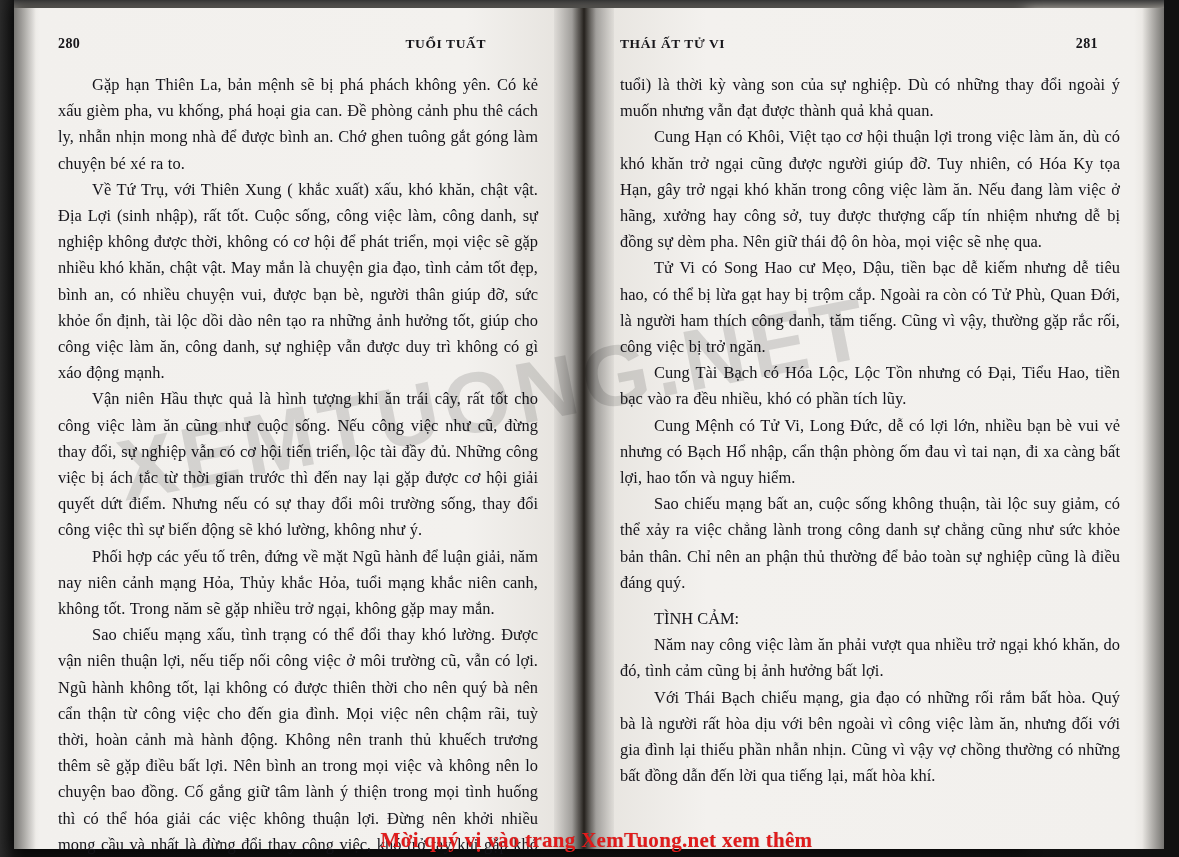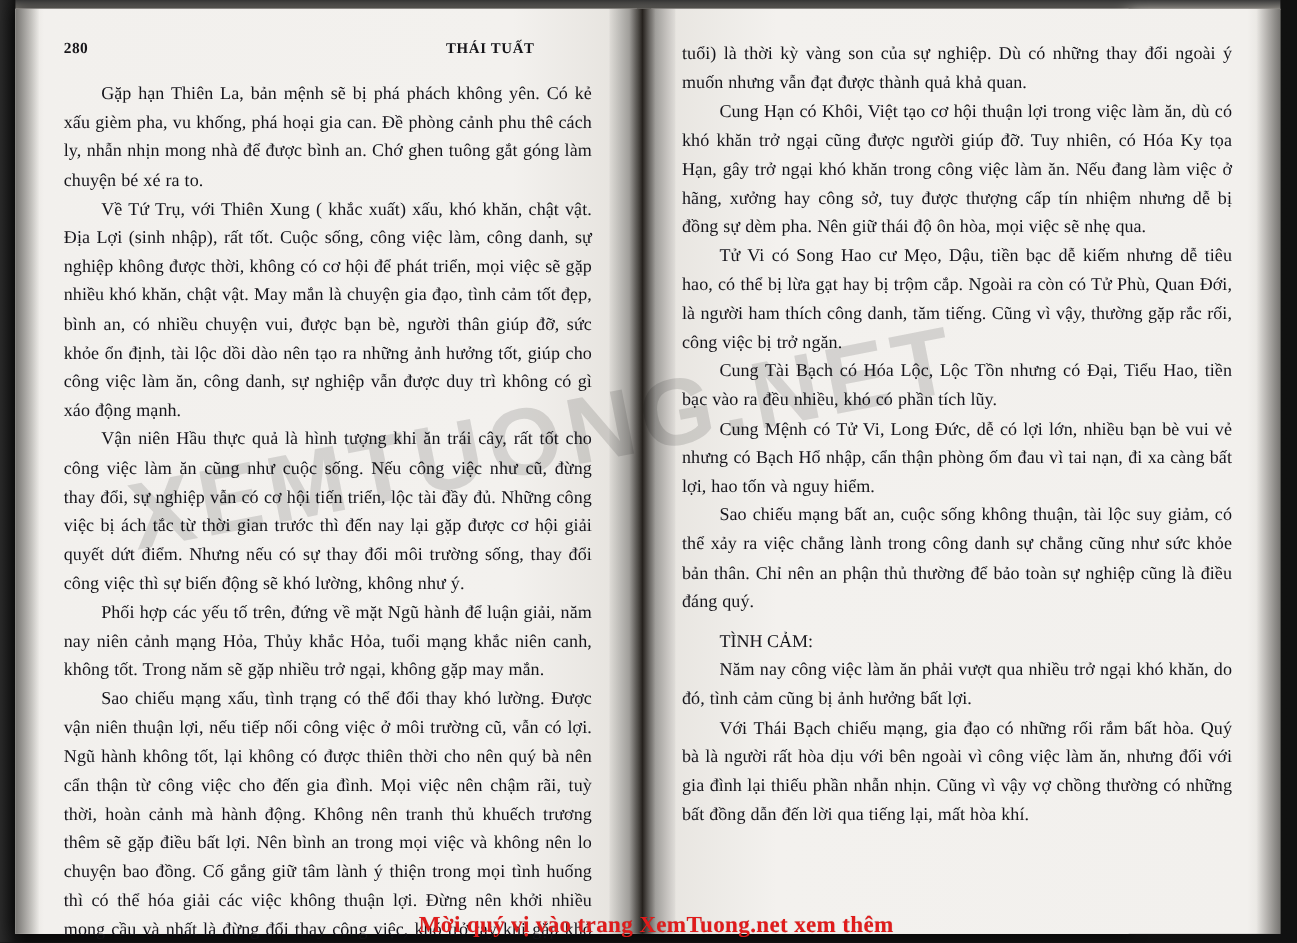--- a/index.html
+++ b/index.html
@@ -170,33 +170,37 @@
 <div class="page">
   <div class="backdrop"></div>
   <div class="page-edge-top"></div>
 
   <div class="book">
 
     <div class="leaf left">
       <div class="content">
         <div class="header-row left-hdr">
           <span class="folio">280</span>
-          <span class="run-head">THÁI TUẤT</span>
+          <span class="run-head">TUỔI TUẤT</span>
         </div>
         <p class="para">Gặp hạn Thiên La, bản mệnh sẽ bị phá phách không yên. Có kẻ xấu gièm pha, vu khống, phá hoại gia can. Đề phòng cảnh phu thê cách ly, nhẫn nhịn mong nhà để được bình an. Chớ ghen tuông gắt góng làm chuyện bé xé ra to.</p>
         <p class="para">Về Tứ Trụ, với Thiên Xung ( khắc xuất) xấu, khó khăn, chật vật. Địa Lợi (sinh nhập), rất tốt. Cuộc sống, công việc làm, công danh, sự nghiệp không được thời, không có cơ hội để phát triển, mọi việc sẽ gặp nhiều khó khăn, chật vật. May mắn là chuyện gia đạo, tình cảm tốt đẹp, bình an, có nhiều chuyện vui, được bạn bè, người thân giúp đỡ, sức khỏe ổn định, tài lộc dồi dào nên tạo ra những ảnh hưởng tốt, giúp cho công việc làm ăn, công danh, sự nghiệp vẫn được duy trì không có gì xáo động mạnh.</p>
         <p class="para">Vận niên Hầu thực quả là hình tượng khi ăn trái cây, rất tốt cho công việc làm ăn cũng như cuộc sống. Nếu công việc như cũ, đừng thay đổi, sự nghiệp vẫn có cơ hội tiến triển, lộc tài đầy đủ. Những công việc bị ách tắc từ thời gian trước thì đến nay lại gặp được cơ hội giải quyết dứt điểm. Nhưng nếu có sự thay đổi môi trường sống, thay đổi công việc thì sự biến động sẽ khó lường, không như ý.</p>
         <p class="para">Phối hợp các yếu tố trên, đứng về mặt Ngũ hành để luận giải, năm nay niên cảnh mạng Hỏa, Thủy khắc Hỏa, tuổi mạng khắc niên canh, không tốt. Trong năm sẽ gặp nhiều trở ngại, không gặp may mắn.</p>
         <p class="para">Sao chiếu mạng xấu, tình trạng có thể đổi thay khó lường. Được vận niên thuận lợi, nếu tiếp nối công việc ở môi trường cũ, vẫn có lợi. Ngũ hành không tốt, lại không có được thiên thời cho nên quý bà nên cẩn thận từ công việc cho đến gia đình. Mọi việc nên chậm rãi, tuỳ thời, hoàn cảnh mà hành động. Không nên tranh thủ khuếch trương thêm sẽ gặp điều bất lợi. Nên bình an trong mọi việc và không nên lo chuyện bao đồng. Cố gắng giữ tâm lành ý thiện trong mọi tình huống thì có thể hóa giải các việc không thuận lợi. Đừng nên khởi nhiều mong cầu và nhất là đừng đổi thay công việc, khó trở tay khi gặp khó khăn. Có thể nói đây là năm dưới trung bình của quý bà.</p>
 
       </div>
     </div>
 
     <div class="leaf right">
       <div class="content">
+        <div class="header-row right-hdr">
+          <span class="run-head">THÁI ẤT TỬ VI</span>
+          <span class="folio">281</span>
+        </div>
         <p class="para noindent">tuổi) là thời kỳ vàng son của sự nghiệp. Dù có những thay đổi ngoài ý muốn nhưng vẫn đạt được thành quả khả quan.</p>
         <p class="para">Cung Hạn có Khôi, Việt tạo cơ hội thuận lợi trong việc làm ăn, dù có khó khăn trở ngại cũng được người giúp đỡ. Tuy nhiên, có Hóa Ky tọa Hạn, gây trở ngại khó khăn trong công việc làm ăn. Nếu đang làm việc ở hãng, xưởng hay công sở, tuy được thượng cấp tín nhiệm nhưng dễ bị đồng sự dèm pha. Nên giữ thái độ ôn hòa, mọi việc sẽ nhẹ qua.</p>
         <p class="para">Tử Vi có Song Hao cư Mẹo, Dậu, tiền bạc dễ kiếm nhưng dễ tiêu hao, có thể bị lừa gạt hay bị trộm cắp. Ngoài ra còn có Tử Phù, Quan Đới, là người ham thích công danh, tăm tiếng. Cũng vì vậy, thường gặp rắc rối, công việc bị trở ngăn.</p>
         <p class="para">Cung Tài Bạch có Hóa Lộc, Lộc Tồn nhưng có Đại, Tiểu Hao, tiền bạc vào ra đều nhiều, khó có phần tích lũy.</p>
         <p class="para">Cung Mệnh có Tử Vi, Long Đức, dễ có lợi lớn, nhiều bạn bè vui vẻ nhưng có Bạch Hổ nhập, cẩn thận phòng ốm đau vì tai nạn, đi xa càng bất lợi, hao tốn và nguy hiểm.</p>
         <p class="para">Sao chiếu mạng bất an, cuộc sống không thuận, tài lộc suy giảm, có thể xảy ra việc chẳng lành trong công danh sự chẳng cũng như sức khỏe bản thân. Chỉ nên an phận thủ thường để bảo toàn sự nghiệp cũng là điều đáng quý.</p>
         <p class="section-head">TÌNH CẢM:</p>
         <p class="para">Năm nay công việc làm ăn phải vượt qua nhiều trở ngại khó khăn, do đó, tình cảm cũng bị ảnh hưởng bất lợi.</p>
         <p class="para">Với Thái Bạch chiếu mạng, gia đạo có những rối rắm bất hòa. Quý bà là người rất hòa dịu với bên ngoài vì công việc làm ăn, nhưng đối với gia đình lại thiếu phần nhẫn nhịn. Cũng vì vậy vợ chồng thường có những bất đồng dẫn đến lời qua tiếng lại, mất hòa khí.</p>
 

